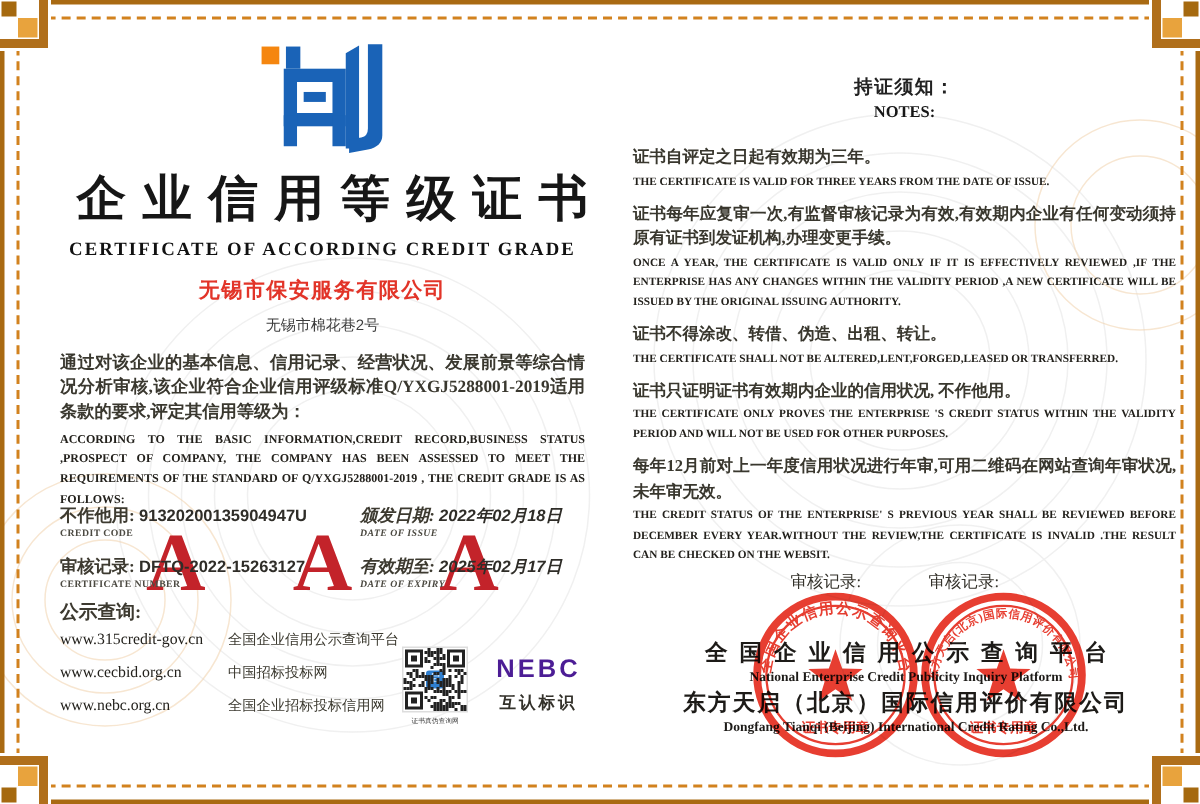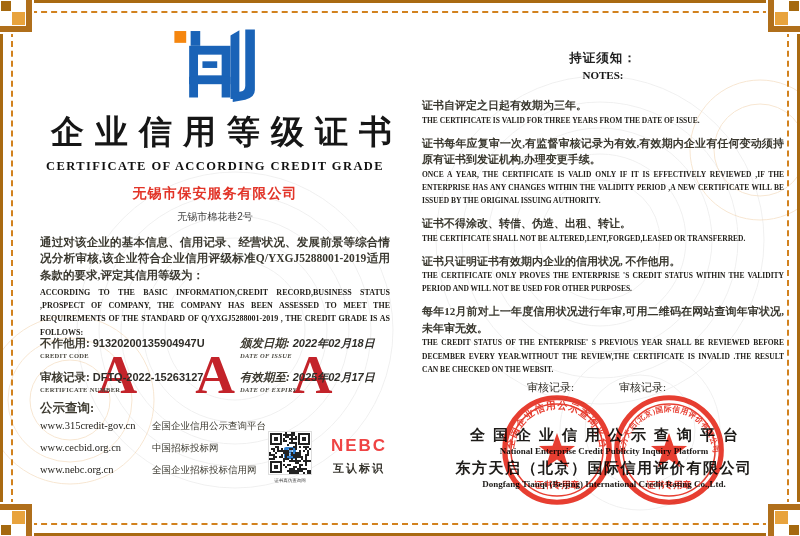--- a/index.html
+++ b/index.html
@@ -55,21 +55,21 @@
   .qr{position:relative;width:42px;height:42px;margin:0 auto;background:#fff;border:1px solid #ddd;}
   .qr i{position:absolute;width:2px;height:2px;background:#222;}
   .qr .finder{position:absolute;width:8px;height:8px;border:2px solid #222;background:#fff;}
   .qr .finder::after{content:"";position:absolute;left:2px;top:2px;width:4px;height:4px;background:#222;}
   .qr .f-tl{left:1px;top:1px;} .qr .f-tr{right:1px;top:1px;} .qr .f-bl{left:1px;bottom:1px;}
   .qr .center-icon{position:absolute;left:15px;top:15px;width:12px;height:12px;background:#2f7fd0;
                    border-radius:2px;color:#fff;font-size:7px;line-height:12px;text-align:center;
                    font-family:"Liberation Sans",sans-serif;}
   .qr-caption{margin-top:2px;font-size:5px;color:#444;transform:scale(.9);white-space:nowrap;}
   .nebc{position:absolute;left:328px;top:436px;width:62px;text-align:center;}
-  .nebc-main{font-size:17px;font-weight:bold;color:#ef4444;letter-spacing:2px;
+  .nebc-main{font-size:17px;font-weight:bold;color:#4c1d95;letter-spacing:2px;
              font-family:"Liberation Sans",sans-serif;}
   .nebc-sub{margin-top:5px;font-size:11px;font-weight:bold;color:#33312a;letter-spacing:2px;}
   
   .right-col{position:absolute;left:422px;top:50px;width:362px;}
   .notes-head-cn{text-align:center;font-size:12.5px;font-weight:bold;color:#222;
                  font-family:"Liberation Sans",sans-serif;letter-spacing:1px;}
   .notes-head-en{text-align:center;font-size:11px;font-weight:bold;color:#161616;margin-top:2px;}
   .notes-list{margin-top:16px;}
   .note{margin-bottom:8px;}
   .note-cn{font-size:11px;font-weight:600;color:#39372e;line-height:1.5;text-align:justify;}

